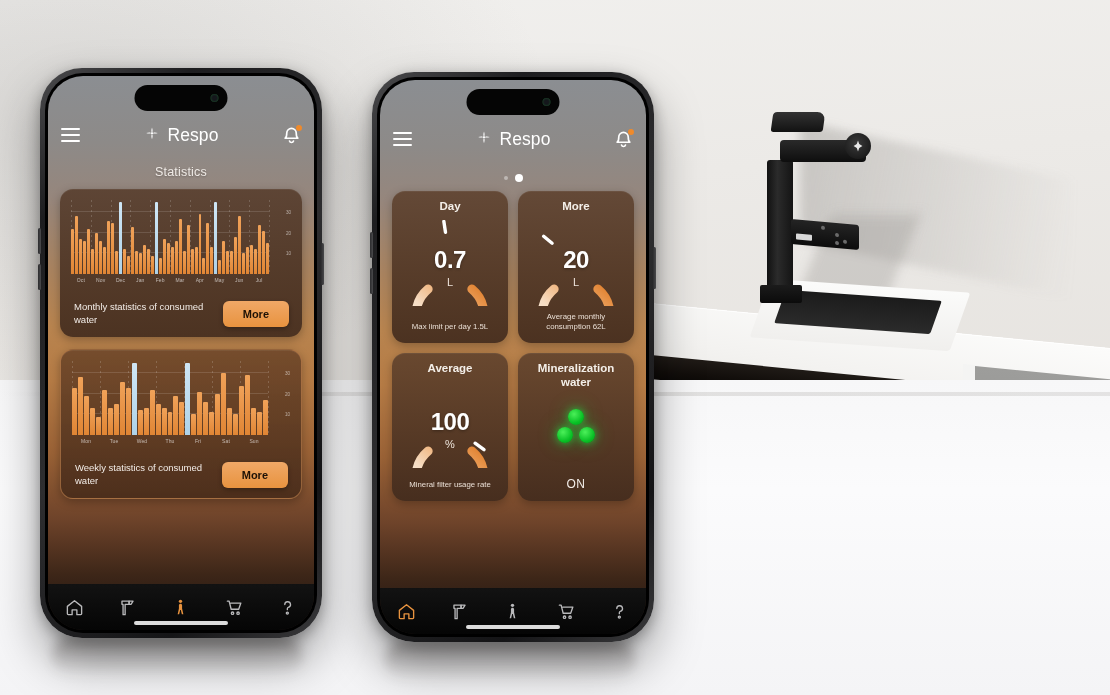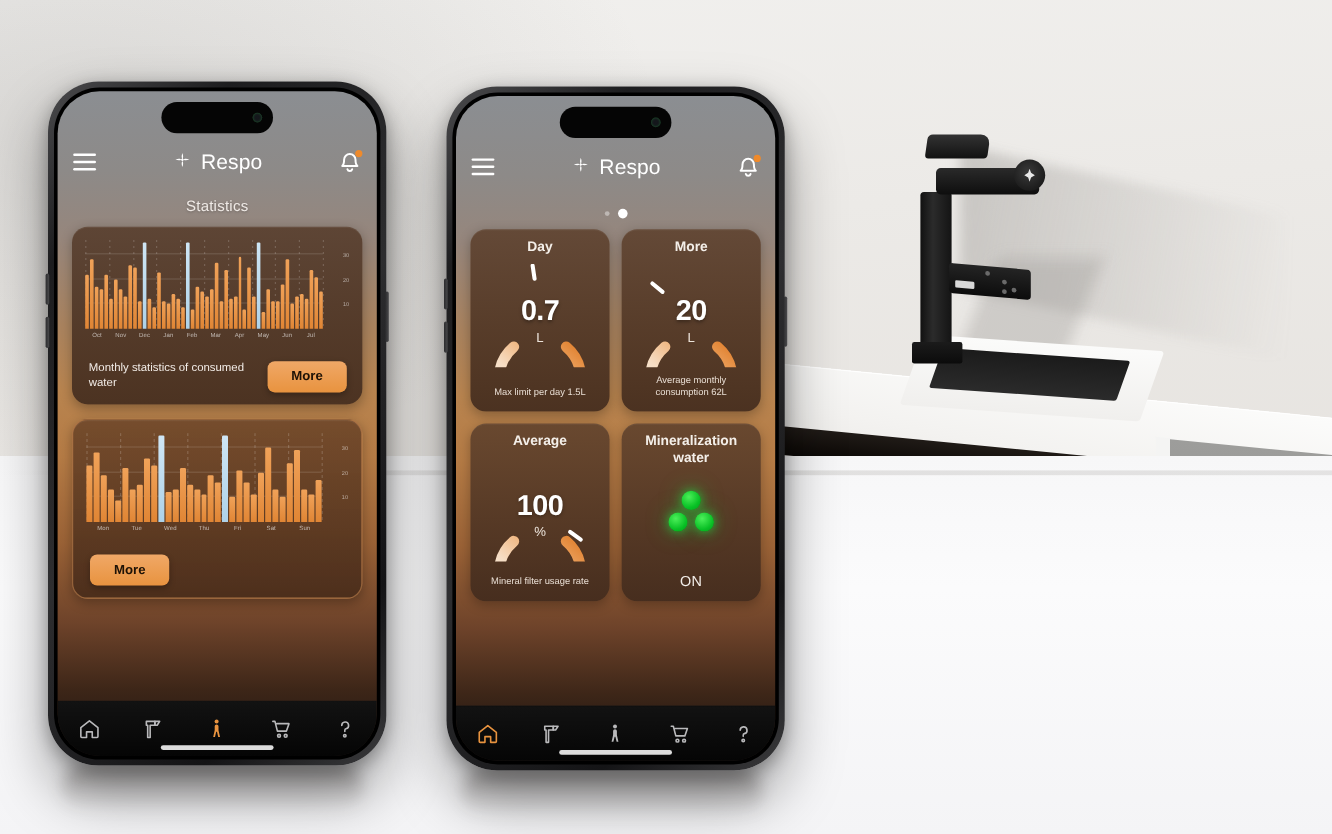--- a/index.html
+++ b/index.html
@@ -522,20 +522,21 @@
                 <div class="xlabel">Mon</div>
                 <div class="xlabel">Tue</div>
                 <div class="xlabel">Wed</div>
                 <div class="xlabel">Thu</div>
                 <div class="xlabel">Fri</div>
                 <div class="xlabel">Sat</div>
                 <div class="xlabel">Sun</div>
               </div>
           </div>
           <div class="card-foot">
+            <div class="card-caption">Weekly statistics of consumed water</div>
             <button class="more-btn">More</button>
           </div>
         </div>
       </div>
 
       <div class="spacer"></div>
       <div class="nav">
           <div class="nav-item">
             <svg width="19" height="19" viewBox="0 0 24 24" fill="none" stroke="#b9b9bb" stroke-width="1.7" stroke-linecap="round" stroke-linejoin="round">
               <path d="M3 10.6 12 3.4l9 7.2V20a1 1 0 0 1-1 1h-5v-6H9v6H4a1 1 0 0 1-1-1z"></path>

